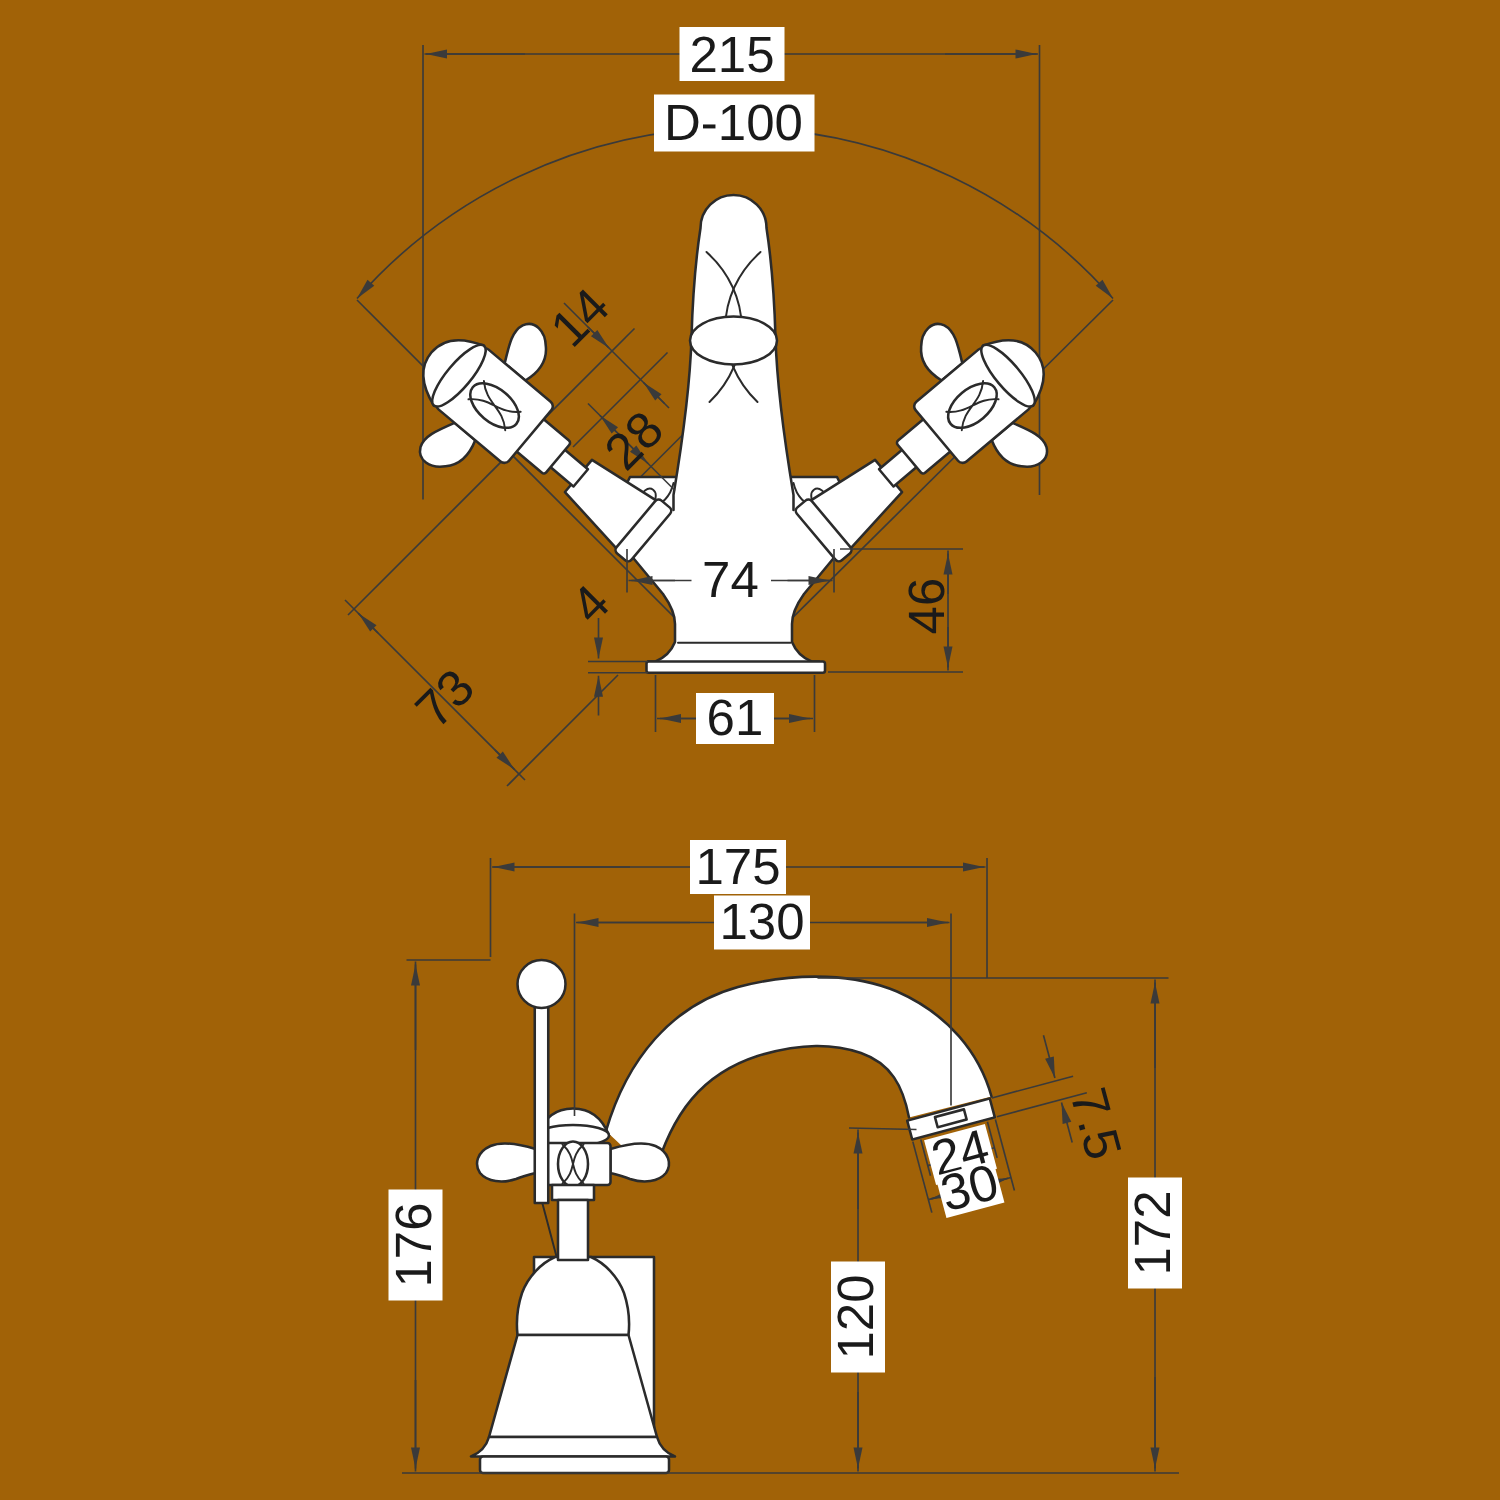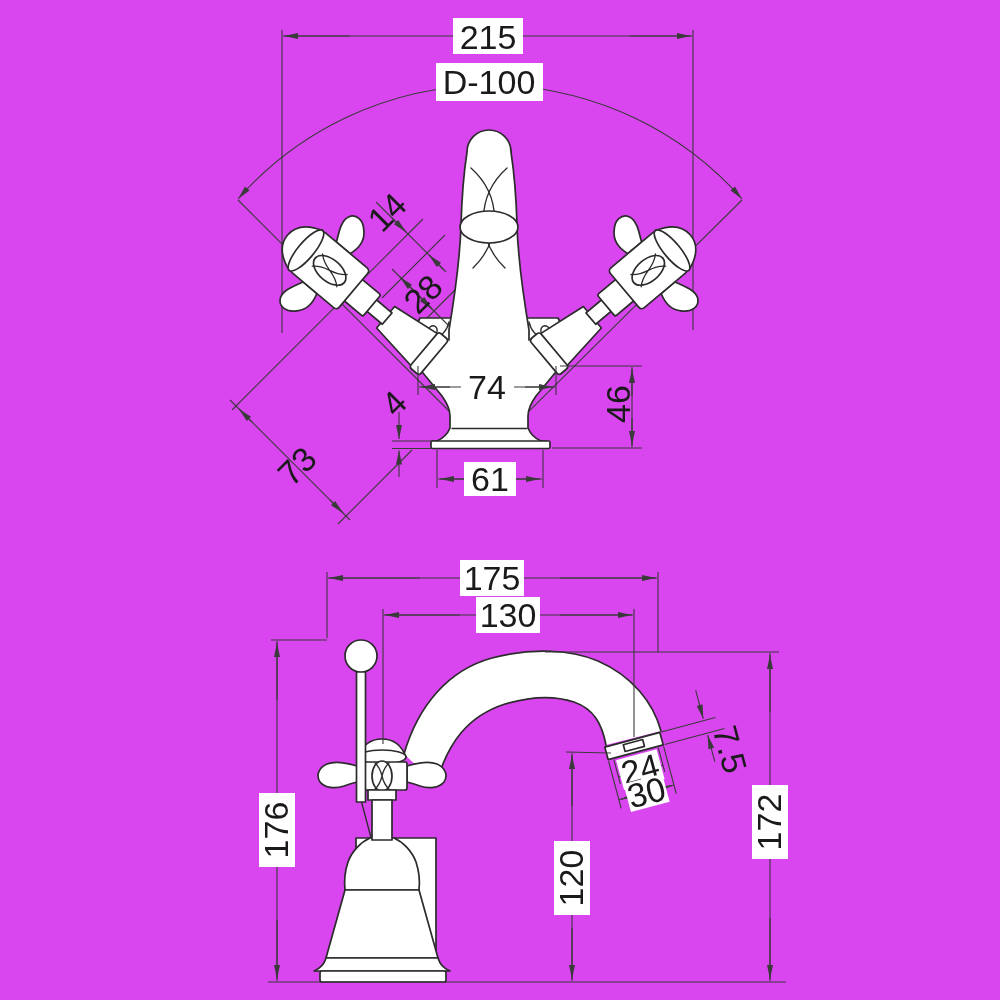--- a/index.html
+++ b/index.html
@@ -1,16 +1,16 @@
 <!DOCTYPE html>
 <html><head>
 <meta charset="utf-8">
 <style>
   html,body{margin:0;padding:0;background:#ffffff;}
-  .page{width:1000px;height:1000px;background:#d946ef;position:relative;overflow:hidden;}
+  .page{width:1000px;height:1000px;background:#a16207;position:relative;overflow:hidden;}
   svg{display:block;}
   .o{fill:#ffffff;stroke:#2b2b2b;stroke-width:1.7;stroke-linejoin:round;}
   .f{fill:#ffffff;stroke:none;}
   .s{fill:none;stroke:#2b2b2b;stroke-width:1.7;stroke-linecap:round;stroke-linejoin:round;}
   .sthin{fill:none;stroke:#2b2b2b;stroke-width:1.3;stroke-linecap:round;}
   .d{fill:none;stroke:#3a3a3a;stroke-width:1.1;}
   .wrect{fill:#ffffff;stroke:none;}
   text{font-family:"Liberation Sans","DejaVu Sans",sans-serif;font-size:34px;fill:#1a1a1a;}
   text.t{text-anchor:middle;dominant-baseline:central;}
 </style>

